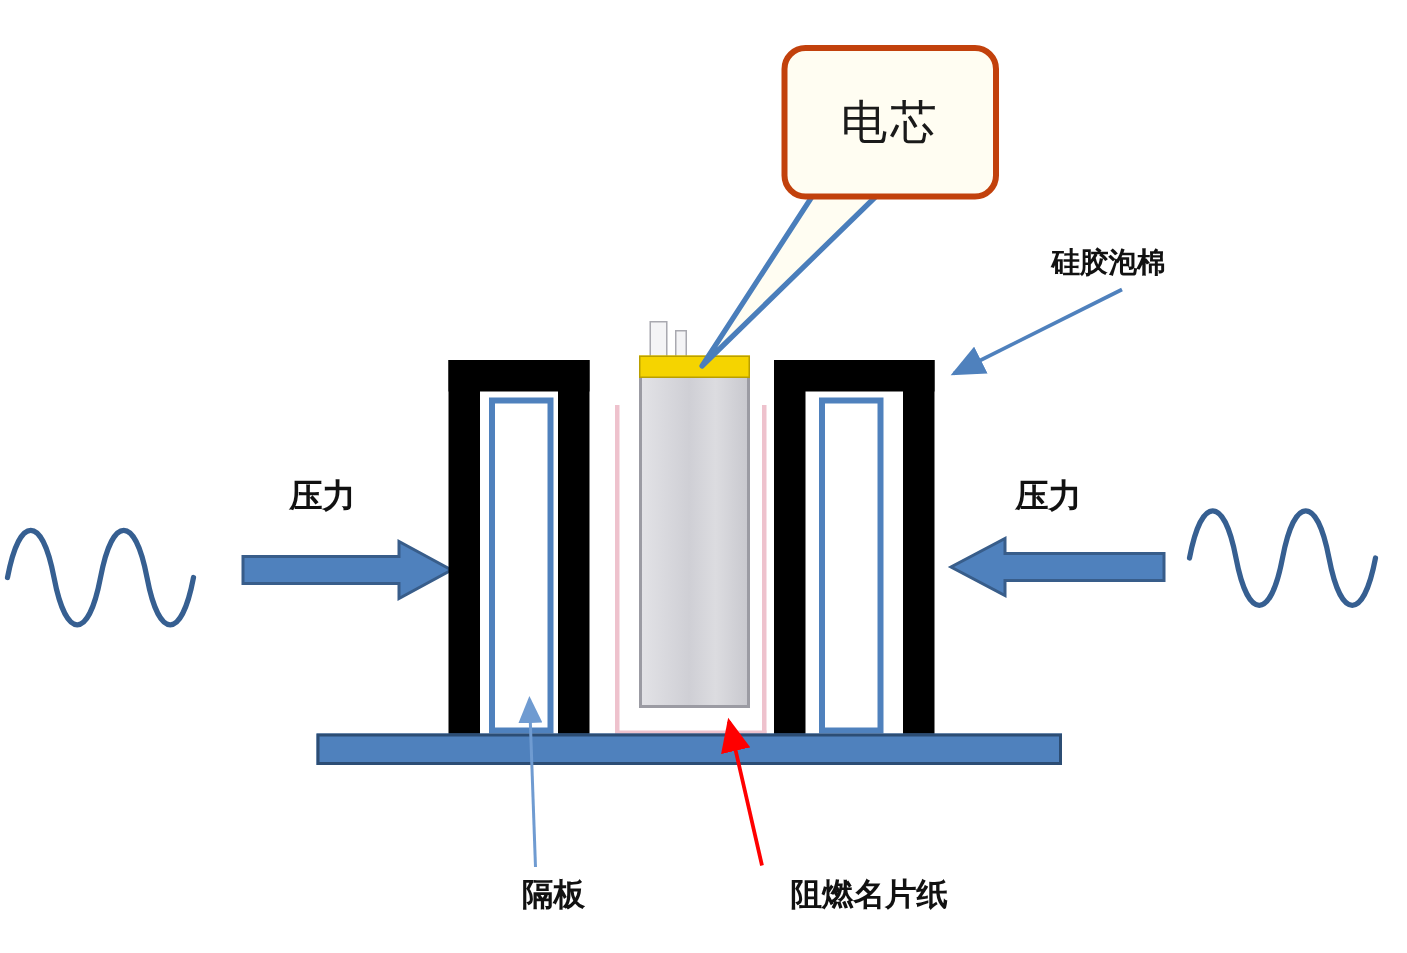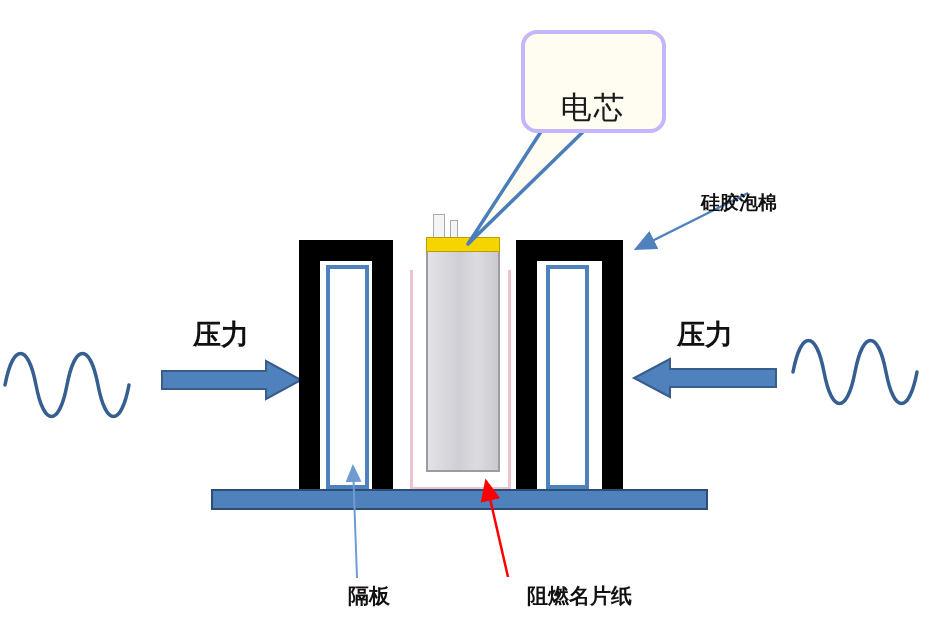--- a/index.html
+++ b/index.html
@@ -70,42 +70,42 @@
     background:#4f81bd;
     border:2px solid #2c4d74;
     box-sizing:border-box;
     z-index:2;
   }
   
   .bubble{
     position:absolute;
     left:521px;top:30px;width:145px;height:103px;
     background:#fffdf2;
-    border:4px solid #c4b5fd;
+    border:4px solid #c2410c;
     border-radius:16px;
     box-sizing:border-box;
-    display:flex;align-items:flex-end;justify-content:center;
+    display:flex;align-items:center;justify-content:center;
     z-index:5;
   }
   .bubble-label{
     font-size:31px;
     font-weight:500;
     color:#1a1a1a;
     letter-spacing:2px;
   }
   
   .lbl{
     position:absolute;
     color:#111;
     font-weight:600;
     white-space:nowrap;
     z-index:6;
   }
-  .lbl-pressure{font-size:28px;}
-  .lbl-foam{font-size:19px;margin-top:28px;}
+  .lbl-pressure{font-size:22px;}
+  .lbl-foam{font-size:19px;}
   .lbl-bottom{font-size:21px;}
 
   .layer1{z-index:1;}
   .layer4{z-index:4;}
   .layer6{z-index:6;pointer-events:none;}
 </style>
 </head>
 <body>
 
 <div id="stage">

